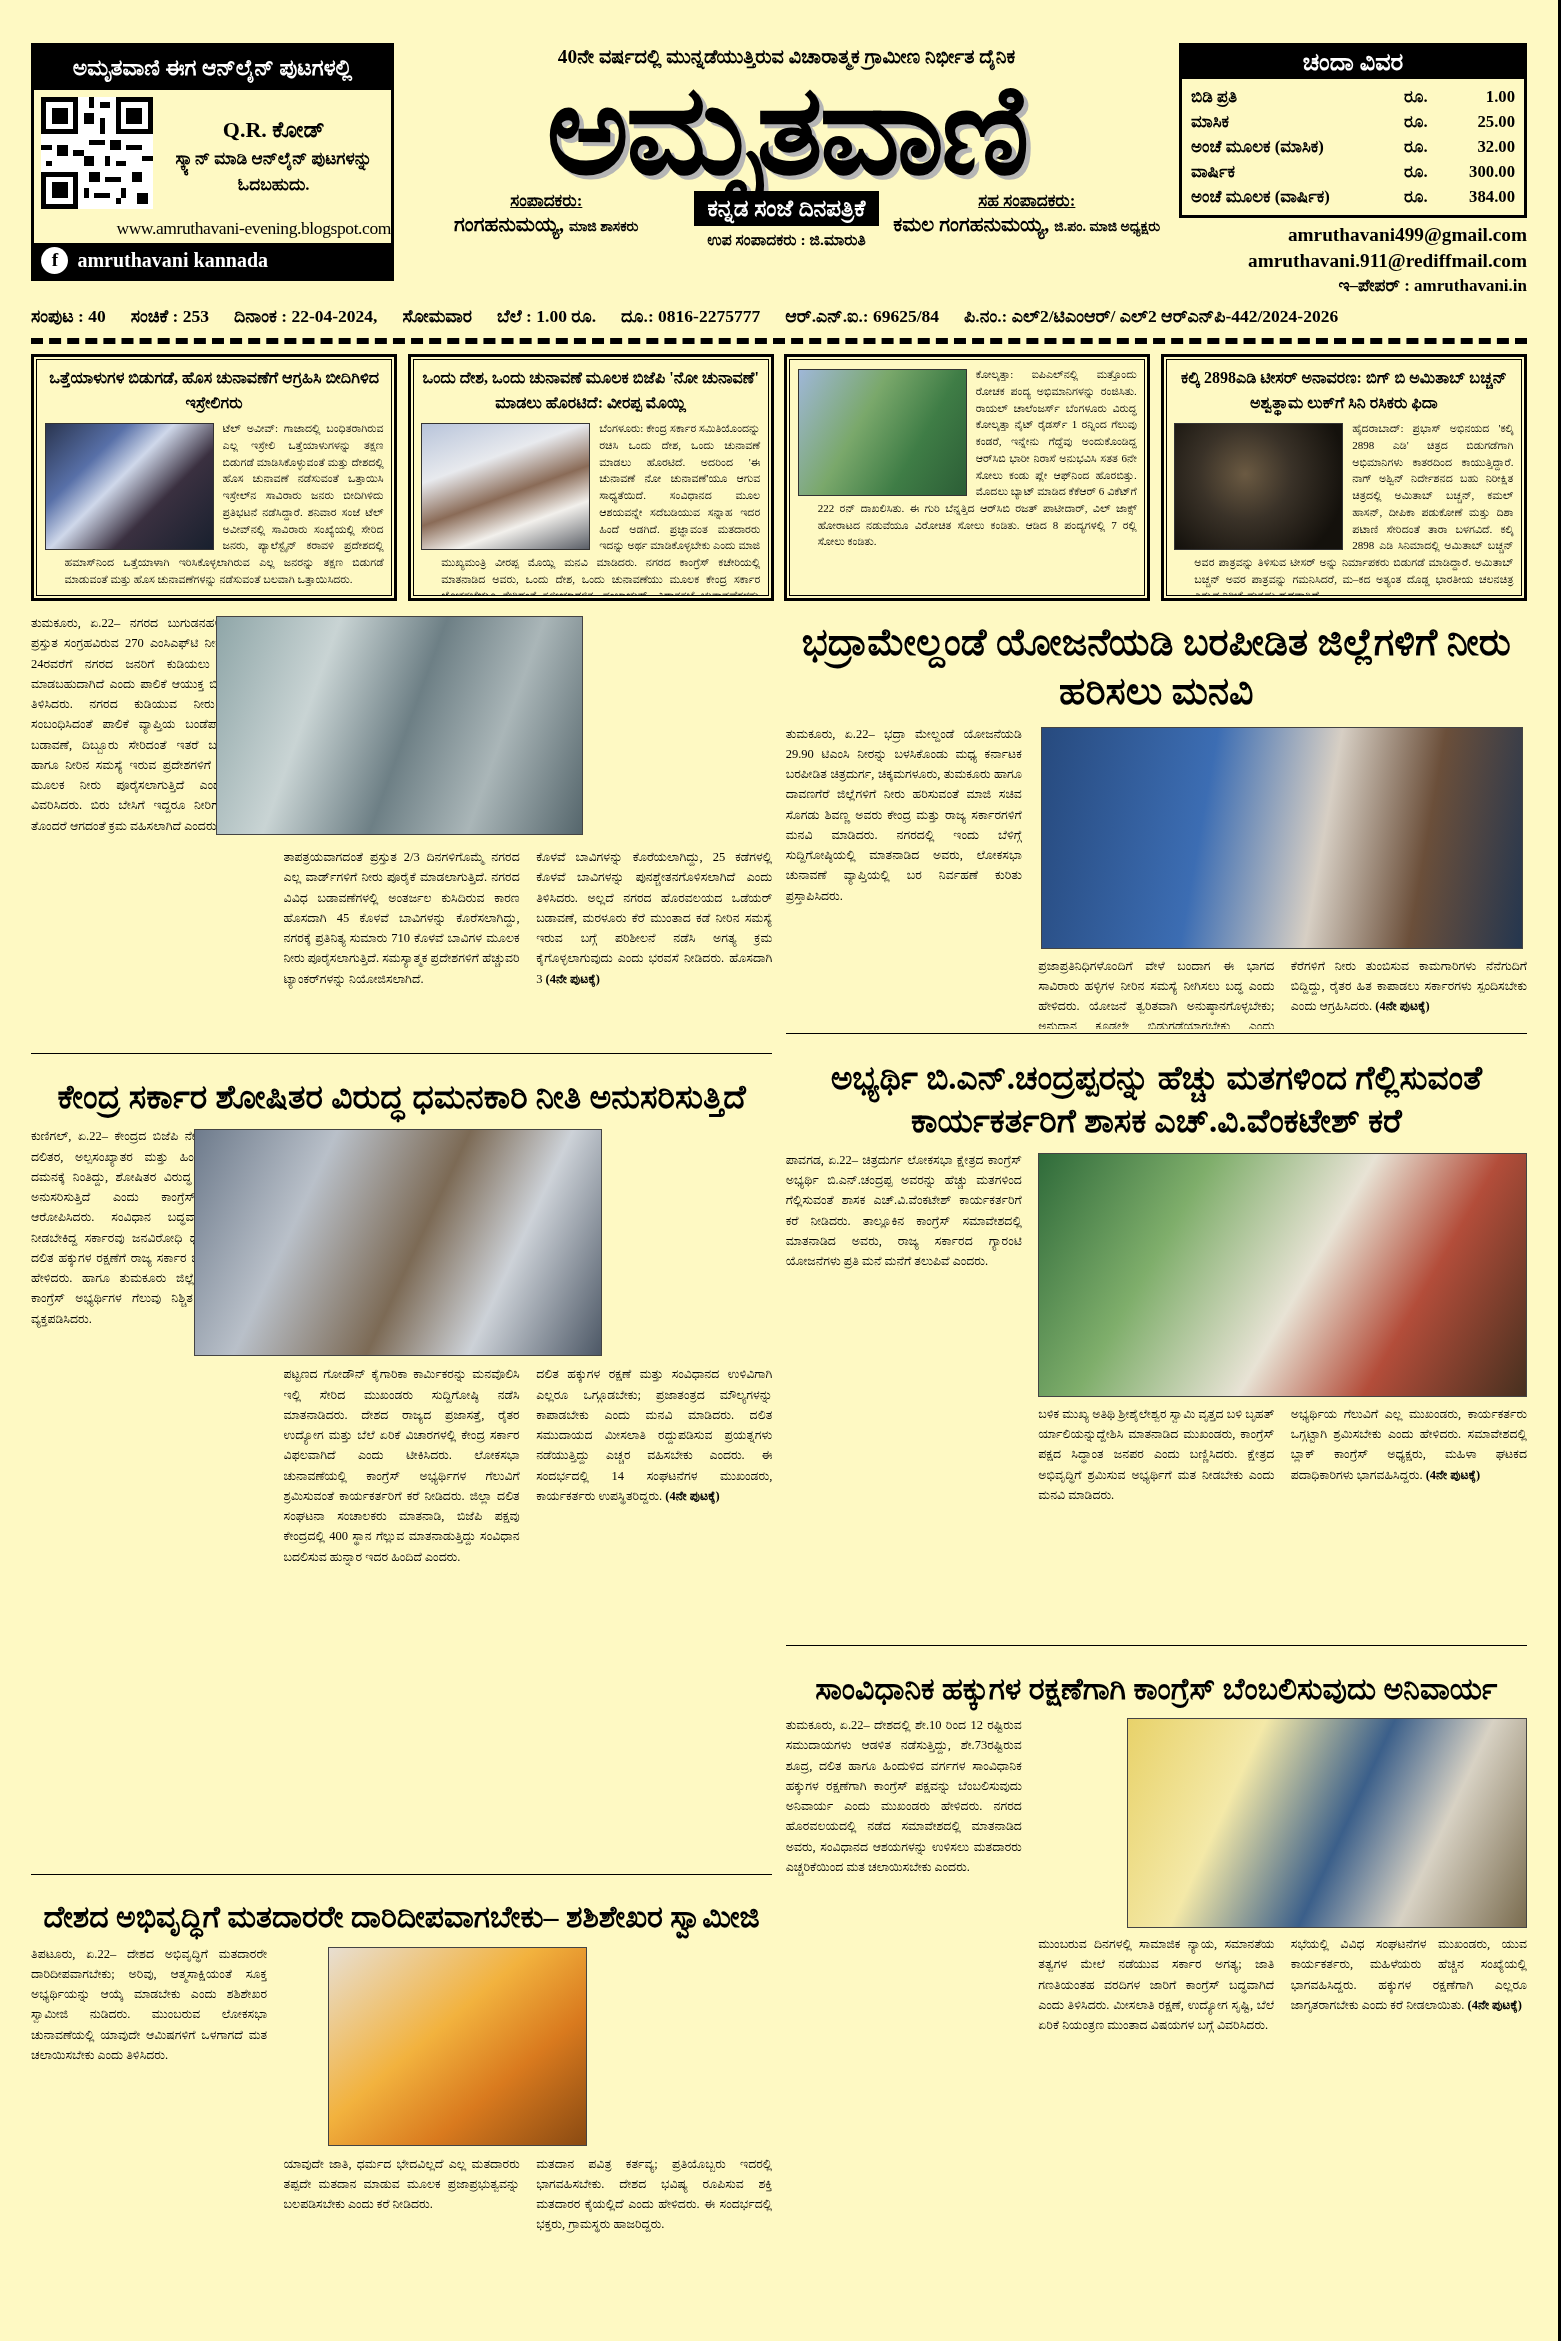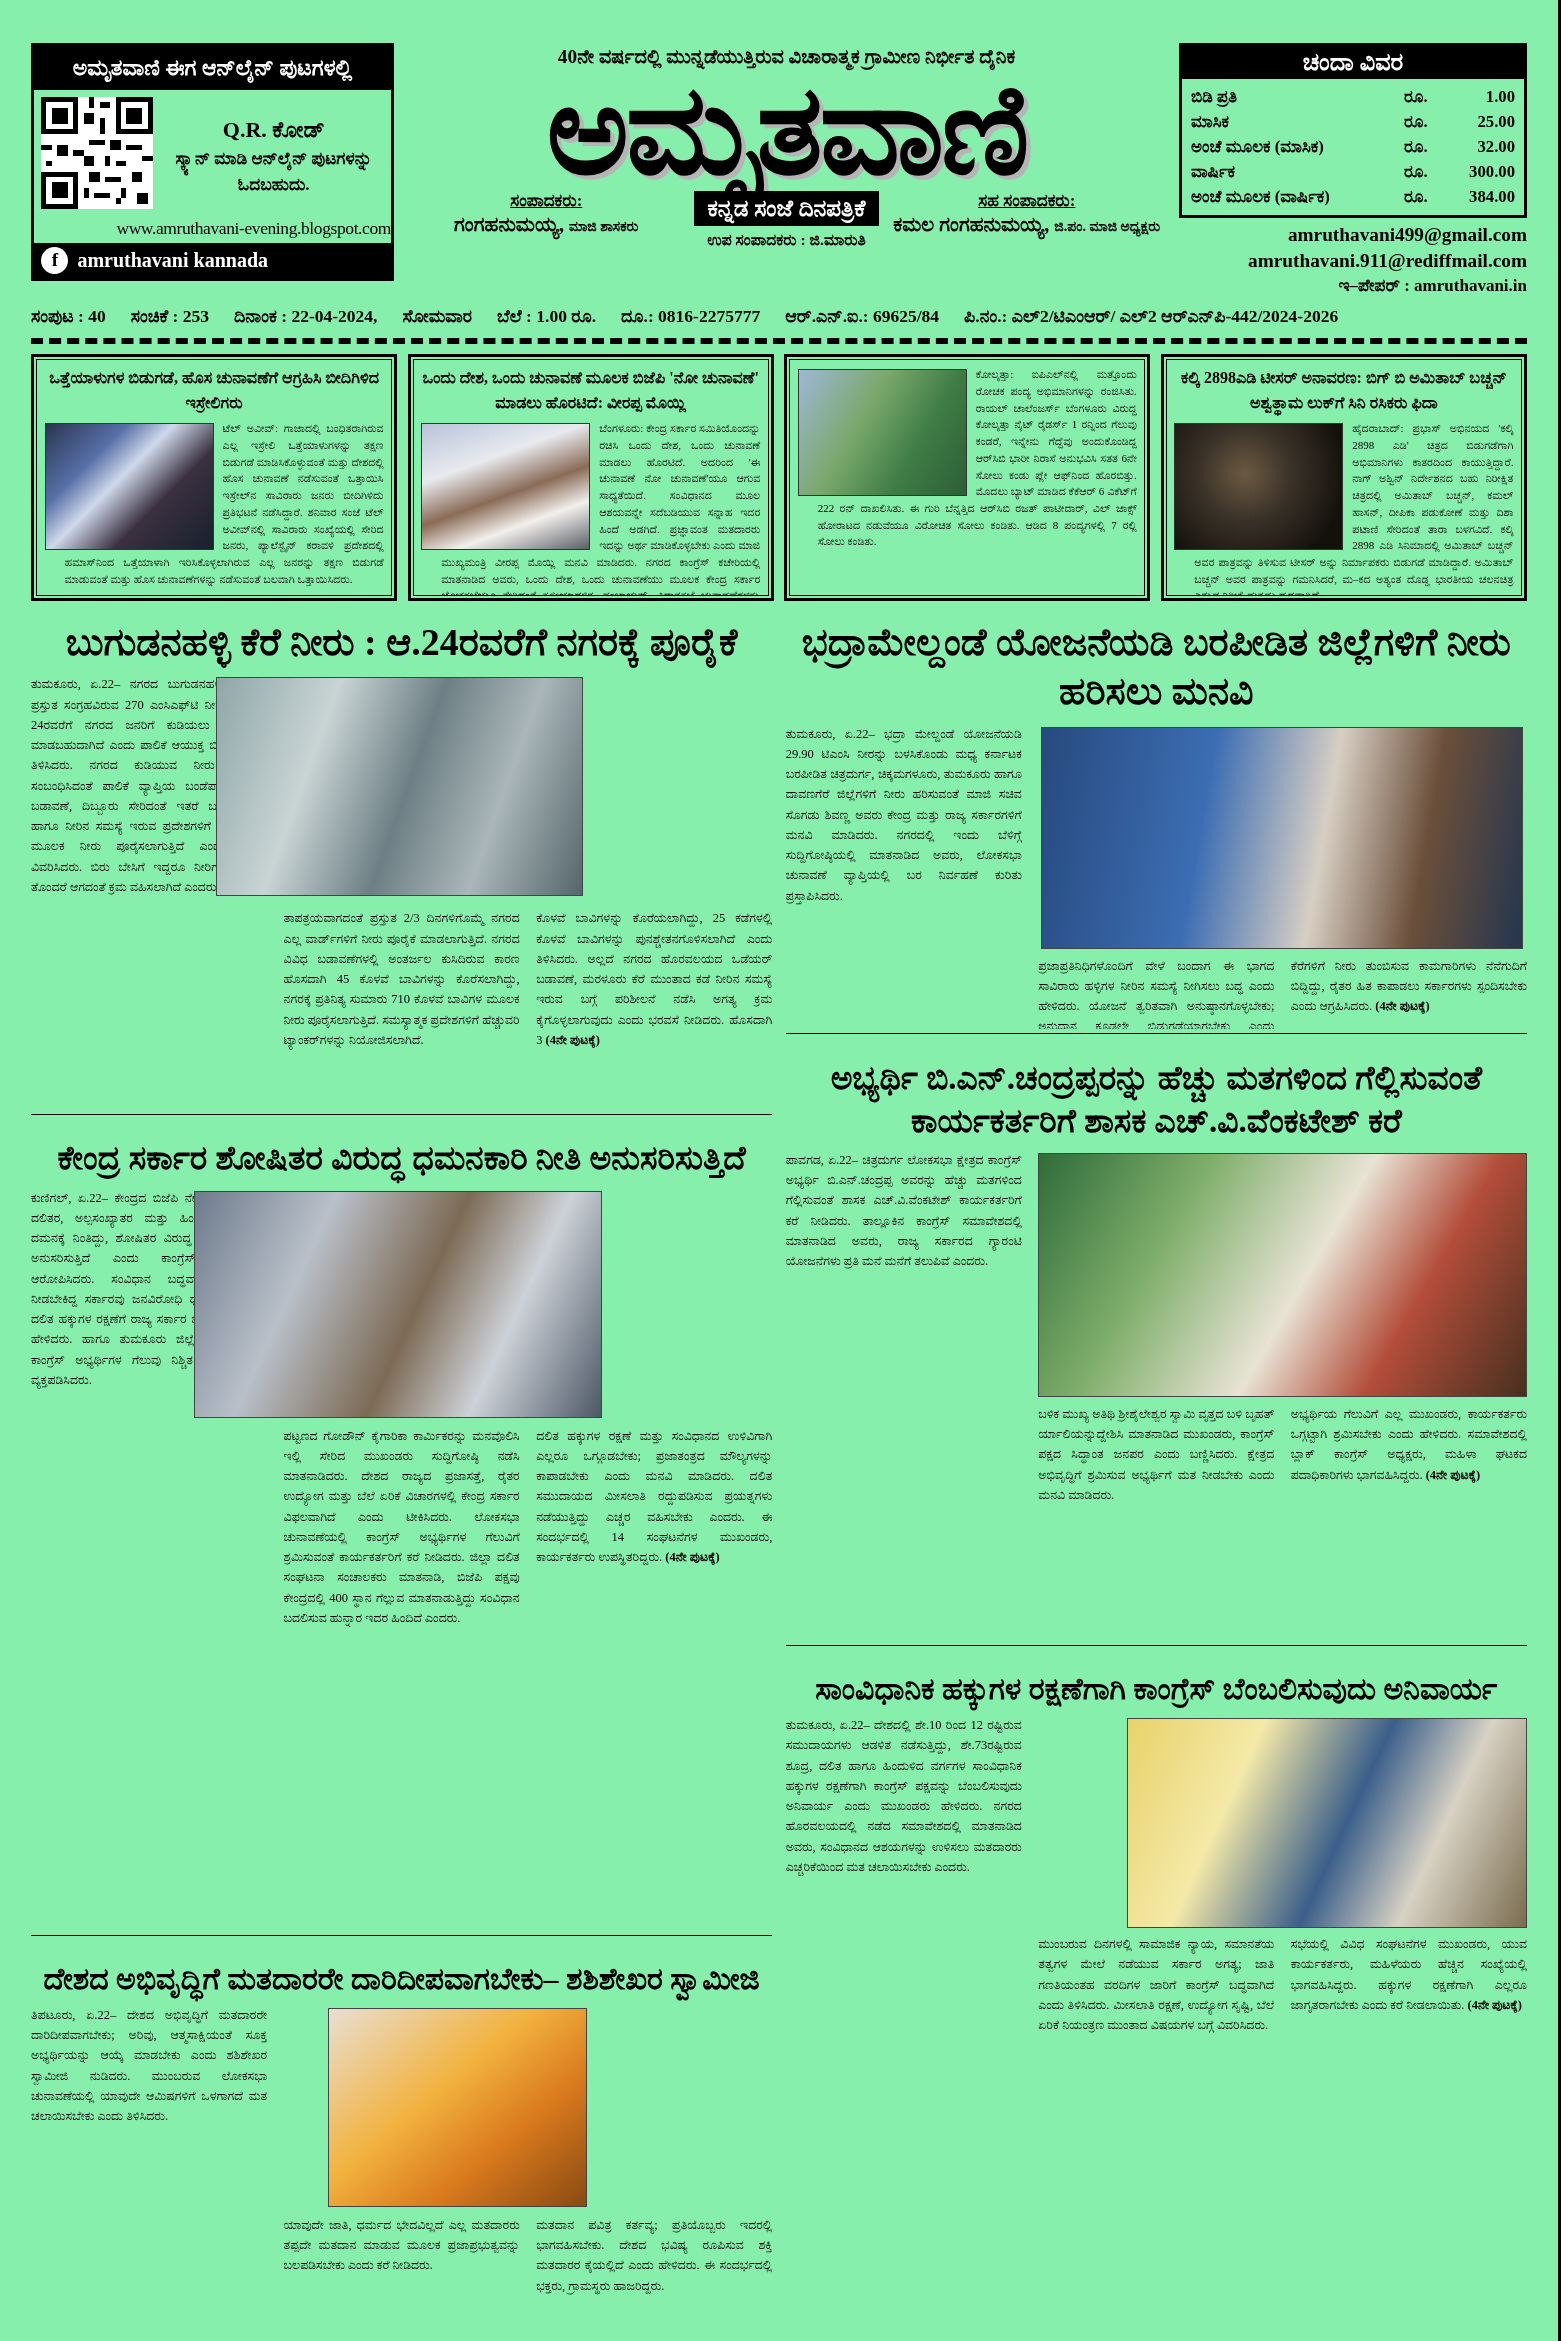--- a/index.html
+++ b/index.html
@@ -1,17 +1,17 @@
 <!DOCTYPE html>
 <html lang="kn" style="font-size:12px"><head>
 <meta charset="utf-8">
 <style>
   html,body{margin:0;padding:0;background:#e8e8e8;}
   .page{
-    position:relative;width:1561px;height:2342px;margin:0 auto;background:#86efac;
+    position:relative;width:1561px;height:2342px;margin:0 auto;background:#fef9c3;
     font-family:"Liberation Serif","DejaVu Sans",sans-serif;color:#000;
     border-right:3px solid #000;box-sizing:border-box;overflow:hidden;
   }
   
   .hdr{display:grid;grid-template-columns:363px 1fr 348px;gap:10.4px;padding:43px 31px 0;align-items:start;}
   .online-box{border:3px solid #000;}
   .ob-banner{background:#000;color:#fff;font-weight:bold;text-align:center;font-size:22px;line-height:1.45;padding:6px 3px;}
   .ob-qr-row{display:flex;gap:10.4px;align-items:center;padding:7.4px 7.4px 3px;}
   .qr{flex:0 0 112px;}
   .ob-qr-text{font-weight:bold;font-size:17px;text-align:center;line-height:1.5;flex:1;}
@@ -225,21 +225,20 @@
           <div class="strip-h">ಕಲ್ಕಿ 2898ಎಡಿ ಟೀಸರ್ ಅನಾವರಣ: ಬಿಗ್ ಬಿ ಅಮಿತಾಬ್ ಬಚ್ಚನ್ ಅಶ್ವತ್ಥಾಮ ಲುಕ್‌ಗೆ ಸಿನಿ ರಸಿಕರು ಫಿದಾ</div>
           <div class="strip-img ph-kalki"></div>
           <div class="strip-body">ಹೈದರಾಬಾದ್: ಪ್ರಭಾಸ್ ಅಭಿನಯದ 'ಕಲ್ಕಿ 2898 ಎಡಿ' ಚಿತ್ರದ ಬಿಡುಗಡೆಗಾಗಿ ಅಭಿಮಾನಿಗಳು ಕಾತರದಿಂದ ಕಾಯುತ್ತಿದ್ದಾರೆ. ನಾಗ್ ಅಶ್ವಿನ್ ನಿರ್ದೇಶನದ ಬಹು ನಿರೀಕ್ಷಿತ ಚಿತ್ರದಲ್ಲಿ ಅಮಿತಾಬ್ ಬಚ್ಚನ್, ಕಮಲ್ ಹಾಸನ್, ದೀಪಿಕಾ ಪಡುಕೋಣೆ ಮತ್ತು ದಿಶಾ ಪಟಾಣಿ ಸೇರಿದಂತೆ ತಾರಾ ಬಳಗವಿದೆ. ಕಲ್ಕಿ 2898 ಎಡಿ ಸಿನಿಮಾದಲ್ಲಿ ಅಮಿತಾಬ್ ಬಚ್ಚನ್ ಅವರ ಪಾತ್ರವನ್ನು ತಿಳಿಸುವ ಟೀಸರ್ ಅನ್ನು ನಿರ್ಮಾಪಕರು ಬಿಡುಗಡೆ ಮಾಡಿದ್ದಾರೆ. ಅಮಿತಾಬ್ ಬಚ್ಚನ್ ಅವರ ಪಾತ್ರವನ್ನು ಗಮನಿಸಿದರೆ, ಮ–ಕದ ಅತ್ಯಂತ ದೊಡ್ಡ ಭಾರತೀಯ ಚಲನಚಿತ್ರ ಎನ್ನುವ ನಿರೀಕ್ಷೆ ಮತ್ತಷ್ಟು ದೃಢವಾಗಿದೆ.</div>
         </div>
       </div>
     </div>
 
   <main class="main">
     <section id="left-col">
         <article class="article">
-          <div class="art-h h-xl">ಬುಗುಡನಹಳ್ಳಿ ಕೆರೆ ನೀರು : ಆ.24ರವರೆಗೆ ನಗರಕ್ಕೆ ಪೂರೈಕೆ</div>
           <div class="art-cols" style="height: 435px;">
             <div class="art-img ph-kiosk" style="left: 25%; top: 3px; width: 49.5%; height: 219px;"></div>
             <div class="art-col">ತುಮಕೂರು, ಏ.22– ನಗರದ ಬುಗುಡನಹಳ್ಳಿ ಕೆರೆಯಲ್ಲಿ ಪ್ರಸ್ತುತ ಸಂಗ್ರಹವಿರುವ 270 ಎಂಸಿಎಫ್‌ಟಿ ನೀರನ್ನು ಆಗಸ್ಟ್ 24ರವರೆಗೆ ನಗರದ ಜನರಿಗೆ ಕುಡಿಯಲು ಸರಬರಾಜು ಮಾಡಬಹುದಾಗಿದೆ ಎಂದು ಪಾಲಿಕೆ ಆಯುಕ್ತ ಬಿ.ವಿ. ಅಶ್ವಿಜಾ ತಿಳಿಸಿದರು.
 
 ನಗರದ ಕುಡಿಯುವ ನೀರು ಪೂರೈಕೆಗೆ ಸಂಬಂಧಿಸಿದಂತೆ ಪಾಲಿಕೆ ವ್ಯಾಪ್ತಿಯ ಬಂಡೆಪಾಳ್ಯ, ಚೀತನ ಬಡಾವಣೆ, ದಿಬ್ಬೂರು ಸೇರಿದಂತೆ ಇತರೆ ಬಡಾವಣೆಗಳಿಗೆ ಹಾಗೂ ನೀರಿನ ಸಮಸ್ಯೆ ಇರುವ ಪ್ರದೇಶಗಳಿಗೆ ಟ್ಯಾಂಕರ್‌ಗಳ ಮೂಲಕ ನೀರು ಪೂರೈಸಲಾಗುತ್ತಿದೆ ಎಂದು ಅವರು ವಿವರಿಸಿದರು. ಬಿರು ಬೇಸಿಗೆ ಇದ್ದರೂ ನೀರಿಗೆ ಯಾವುದೇ ತೊಂದರೆ ಆಗದಂತೆ ಕ್ರಮ ವಹಿಸಲಾಗಿದೆ ಎಂದರು.</div>
             <div class="art-col" style="padding-top: 234px;">ತಾಪತ್ರಯವಾಗದಂತೆ ಪ್ರಸ್ತುತ 2/3 ದಿನಗಳಿಗೊಮ್ಮೆ ನಗರದ ಎಲ್ಲ ವಾರ್ಡ್‌ಗಳಿಗೆ ನೀರು ಪೂರೈಕೆ ಮಾಡಲಾಗುತ್ತಿದೆ. ನಗರದ ವಿವಿಧ ಬಡಾವಣೆಗಳಲ್ಲಿ ಅಂತರ್ಜಲ ಕುಸಿದಿರುವ ಕಾರಣ ಹೊಸದಾಗಿ 45 ಕೊಳವೆ ಬಾವಿಗಳನ್ನು ಕೊರೆಸಲಾಗಿದ್ದು, ನಗರಕ್ಕೆ ಪ್ರತಿನಿತ್ಯ ಸುಮಾರು 710 ಕೊಳವೆ ಬಾವಿಗಳ ಮೂಲಕ ನೀರು ಪೂರೈಸಲಾಗುತ್ತಿದೆ. ಸಮಸ್ಯಾತ್ಮಕ ಪ್ರದೇಶಗಳಿಗೆ ಹೆಚ್ಚುವರಿ ಟ್ಯಾಂಕರ್‌ಗಳನ್ನು ನಿಯೋಜಿಸಲಾಗಿದೆ.</div>
             <div class="art-col" style="padding-top: 234px;">ಕೊಳವೆ ಬಾವಿಗಳನ್ನು ಕೊರೆಯಲಾಗಿದ್ದು, 25 ಕಡೆಗಳಲ್ಲಿ ಕೊಳವೆ ಬಾವಿಗಳನ್ನು ಪುನಶ್ಚೇತನಗೊಳಿಸಲಾಗಿದೆ ಎಂದು ತಿಳಿಸಿದರು.
 
 ಅಲ್ಲದೆ ನಗರದ ಹೊರವಲಯದ ಒಡೆಯರ್ ಬಡಾವಣೆ, ಮರಳೂರು ಕೆರೆ ಮುಂತಾದ ಕಡೆ ನೀರಿನ ಸಮಸ್ಯೆ ಇರುವ ಬಗ್ಗೆ ಪರಿಶೀಲನೆ ನಡೆಸಿ ಅಗತ್ಯ ಕ್ರಮ ಕೈಗೊಳ್ಳಲಾಗುವುದು ಎಂದು ಭರವಸೆ ನೀಡಿದರು. ಹೊಸದಾಗಿ 3<span class="cont"> (4ನೇ ಪುಟಕ್ಕೆ)</span></div>
           </div>

